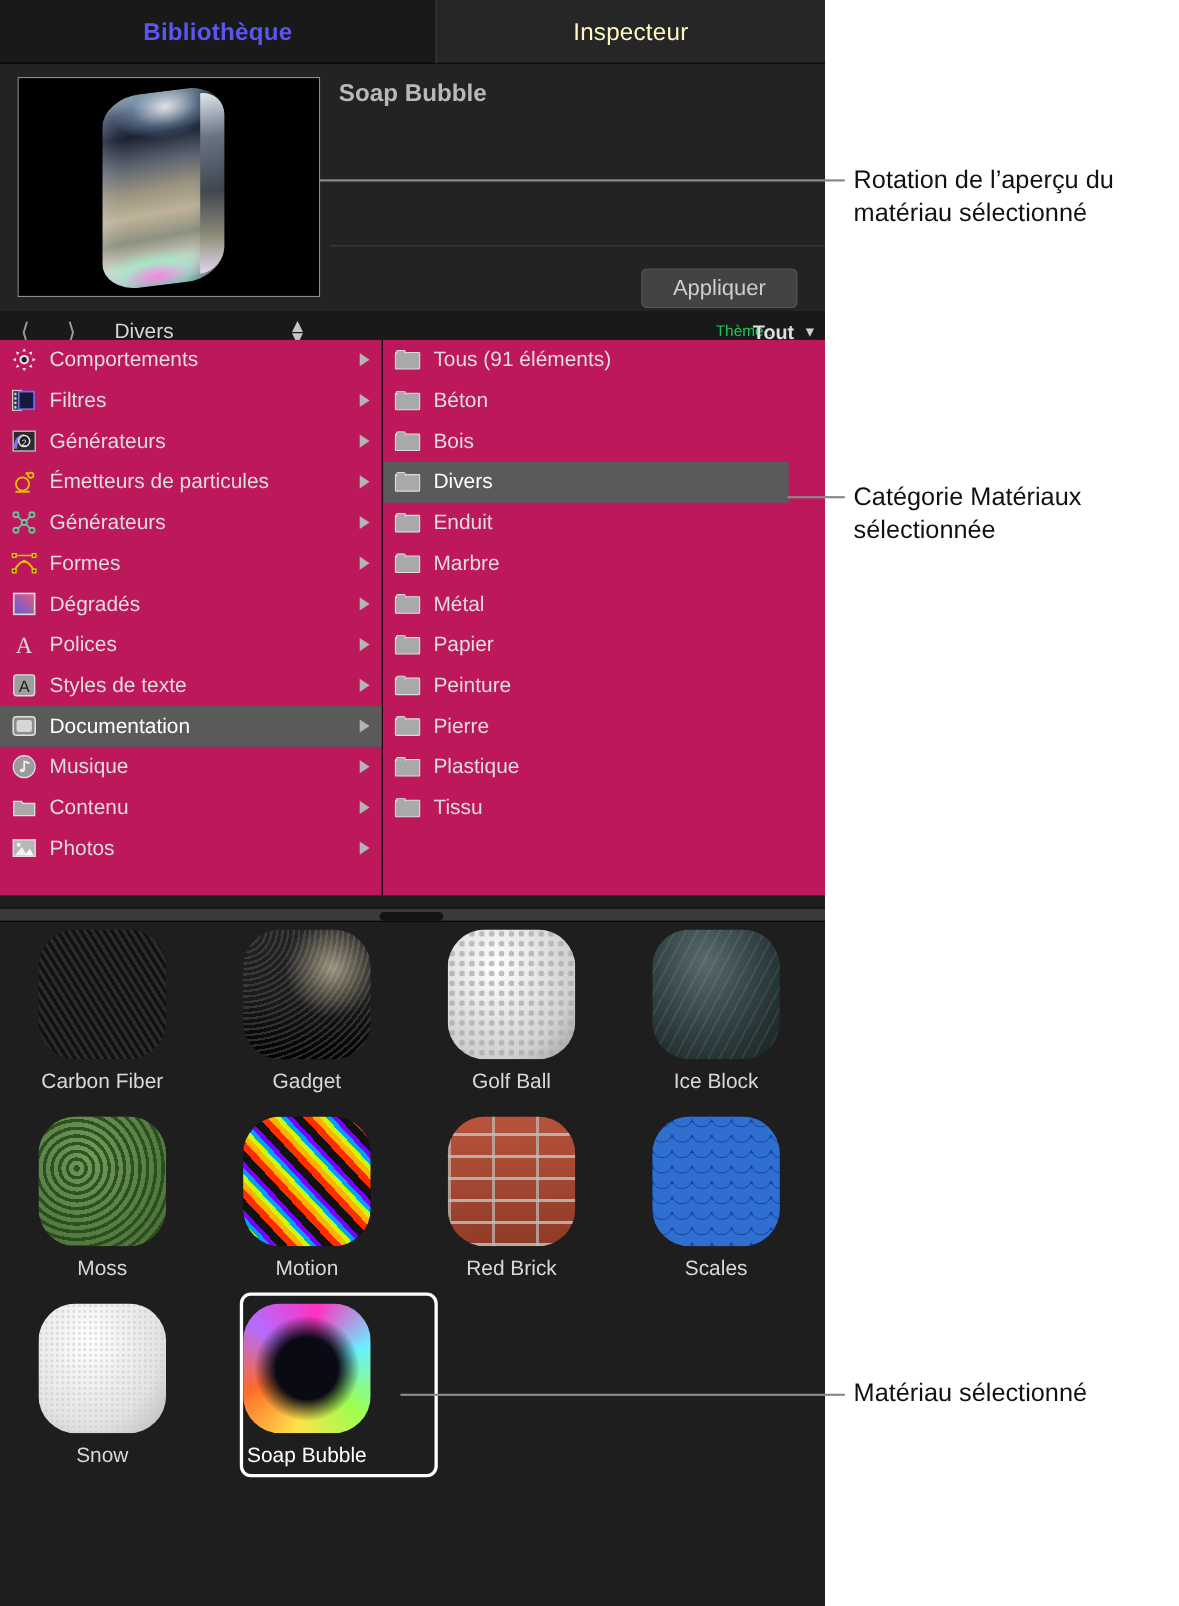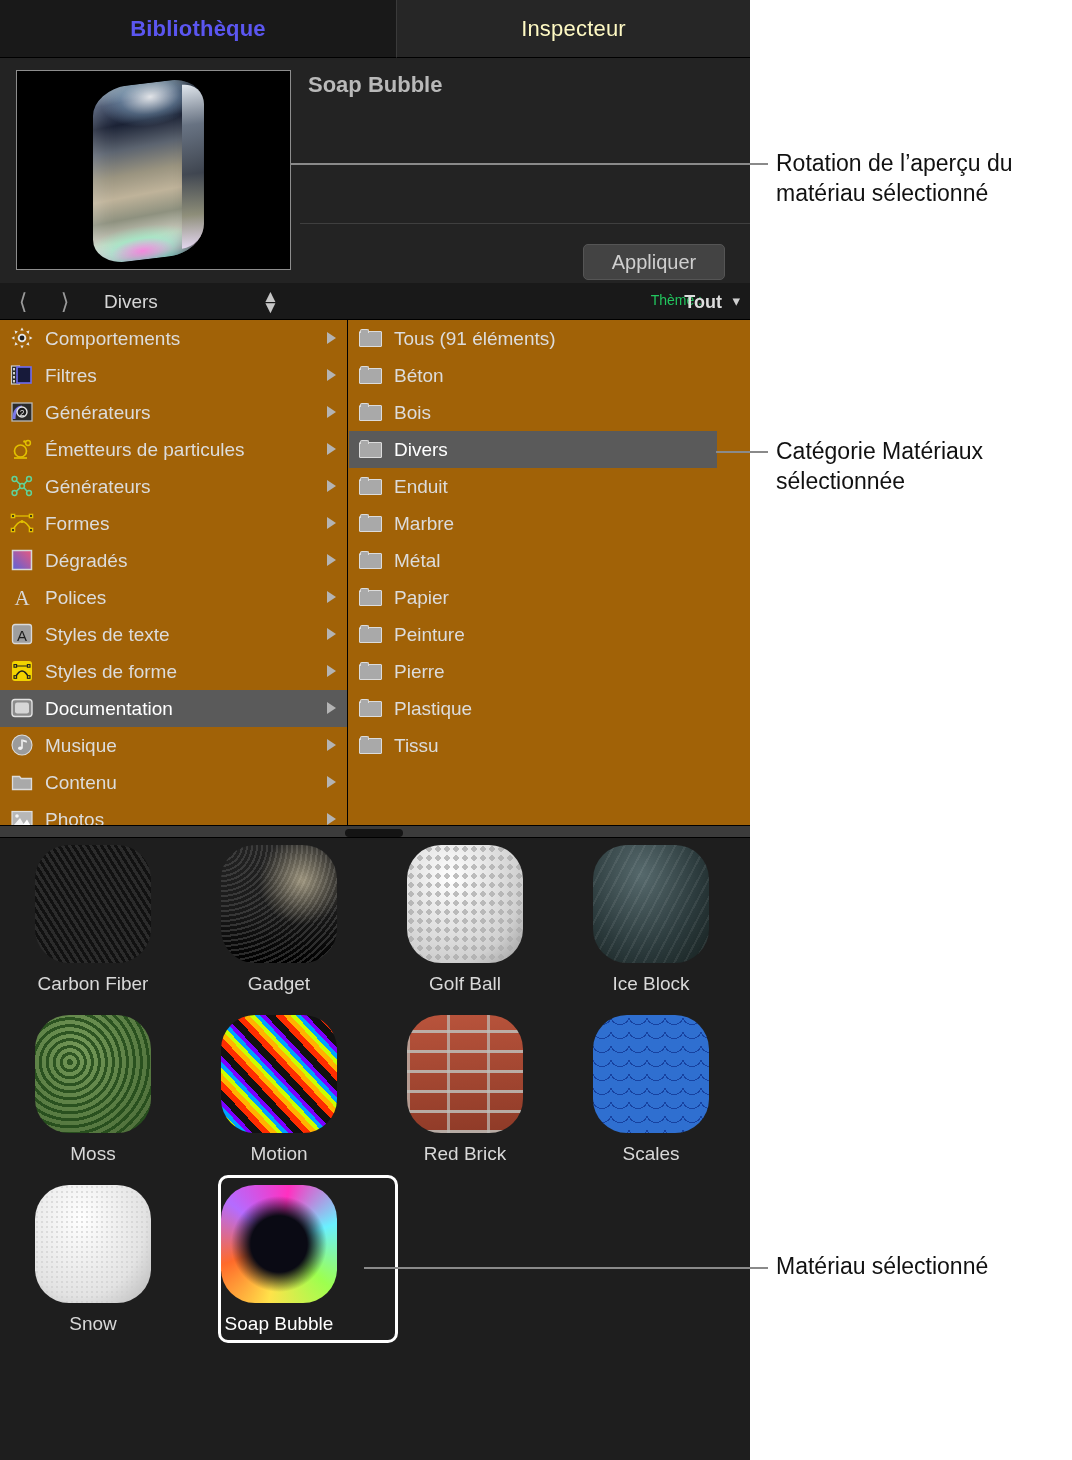--- a/index.html
+++ b/index.html
@@ -71,21 +71,21 @@
   #nav-back{left:10px;}
   #nav-fwd{left:52px;}
   #nav-path{position:absolute;left:104px;top:8px;font-size:19px;color:#d6d6d6;}
   #nav-sort{position:absolute;left:262px;top:5px;font-size:17px;color:#c6c6c6;line-height:1;}
   #nav-sort span{display:block;height:11px;}
   #theme-label{position:absolute;right:48px;top:9px;font-size:14px;color:#22c55e;}
   #theme-value{position:absolute;right:28px;top:9px;font-size:18px;color:#dedede;font-weight:600;}
   #theme-caret{position:absolute;right:10px;top:9px;font-size:15px;color:#cfcfcf;}
 
   
-  #browser{position:absolute;left:0;top:320px;width:750px;height:505px;background:#a16207;}
+  #browser{position:absolute;left:0;top:309px;width:750px;height:505px;background:#be185d;}
   #col-left{position:absolute;left:0;top:0;width:348px;height:505px;overflow:hidden;
             border-right:1px solid #000;box-sizing:border-box;}
   #col-right{position:absolute;left:349px;top:0;width:401px;height:505px;overflow:hidden;}
 
   .row{position:relative;height:37px;display:flex;align-items:center;padding-left:10px;box-sizing:border-box;}
   .row.sel{background:#5a5a5a;}
   .row .label{font-size:19px;color:#dcdcdc;margin-left:9px;white-space:nowrap;}
   .row.sel .label{color:#ffffff;}
   .row .disc{position:absolute;right:11px;top:12px;width:0;height:0;
               border-left:9px solid #b4b4b4;border-top:6px solid transparent;border-bottom:6px solid transparent;}
@@ -293,35 +293,20 @@
           <span class="disc"></span>
         </div>
         <div class="row">
           <span class="ico"><svg width="24" height="24" viewBox="0 0 24 24">
               <rect x="2.5" y="2.5" width="19" height="19" rx="2.5" fill="#9e9e9e" stroke="#dadada" stroke-width="1.3"></rect>
         <text x="12" y="18.5" font-size="15" fill="#1e1e1e" text-anchor="middle" font-family="Liberation Sans">A</text>
             </svg></span>
           <span class="label">Styles de texte</span>
           <span class="disc"></span>
         </div>
-        <div class="row">
-          <span class="ico"><svg width="24" height="24" viewBox="0 0 24 24">
-              <rect x="2" y="2" width="20" height="20" rx="3" fill="#f2d200"></rect>
-        <path d="M5.5 18 Q12 6 18.5 18" fill="none" stroke="#1e1e1e" stroke-width="1.4"></path>
-        <line x1="5" y1="7" x2="19" y2="7" stroke="#1e1e1e" stroke-width="1"></line>
-        <g fill="#f2d200" stroke="#1e1e1e" stroke-width="1.1">
-        <rect x="4" y="5.6" width="2.6" height="2.6"></rect>
-                <rect x="17.4" y="5.6" width="2.6" height="2.6"></rect>
-        <rect x="4" y="16.7" width="2.6" height="2.6"></rect>
-                <rect x="17.4" y="16.7" width="2.6" height="2.6"></rect>
-              </g>
-            </svg></span>
-          <span class="label">Styles de forme</span>
-          <span class="disc"></span>
-        </div>
         <div class="row sel">
           <span class="ico"><svg width="24" height="24" viewBox="0 0 24 24">
               <rect x="2" y="3.5" width="20" height="17" rx="3" fill="#8c8c8c" stroke="#e2e2e2" stroke-width="1.4"></rect>
         <rect x="5" y="6.5" width="14" height="11" rx="2.2" fill="#d6d6d6"></rect>
             </svg></span>
           <span class="label">Documentation</span>
           <span class="disc"></span>
         </div>
         <div class="row">
           <span class="ico"><svg width="24" height="24" viewBox="0 0 24 24">

